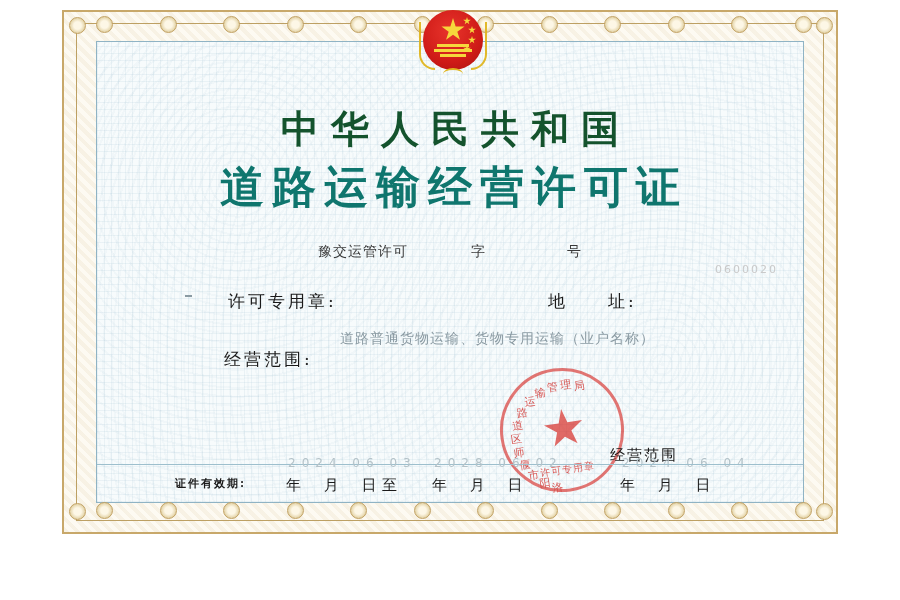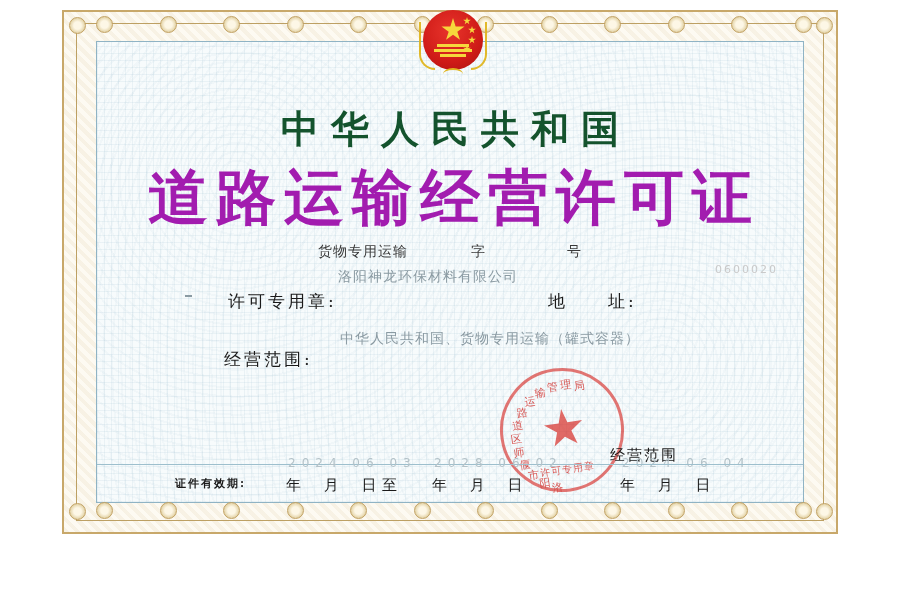--- a/index.html
+++ b/index.html
@@ -142,25 +142,25 @@
     font-weight: bold;
     letter-spacing: 12px;
     text-indent: 12px;
     color: #14532d;
     font-family: "DejaVu Serif", "Liberation Serif", serif;
   }
   .title2 {
     position: absolute;
     left: 0; right: 0; top: 158px;
     text-align: center;
-    font-size: 60px;
+    font-size: 44px;
     font-weight: bold;
     letter-spacing: 8px;
     text-indent: 8px;
-    color: #a21caf;
+    color: #0f766e;
     font-family: "DejaVu Serif", "Liberation Serif", serif;
   }
 
   
   .numline {
     position: absolute;
     left: 0; right: 0; top: 243px;
     text-align: center;
     font-size: 14px;
     color: #3a3a3a;
@@ -355,36 +355,35 @@
     <div class="bar3"></div>
     <div class="tassel"></div>
   </div>
 
   <div class="title1">中华人民共和国</div>
   <div class="title2">道路运输经营许可证</div>
 
   <div class="serial">0600020</div>
 
   <div class="numline">
-    <span>货物专用运输</span>
+    <span>豫交运管许可</span>
     <span class="gap2"></span>
     <span>字</span>
     <span class="gap"></span>
     <span>号</span>
   </div>
 
   <div class="sidetick"></div>
 
   <div class="label lbl-name">许可专用章:</div>
-  <div class="value val-name">洛阳神龙环保材料有限公司</div>
 
   <div class="label lbl-addr">地　　址:</div>
 
   <div class="label lbl-scope">经营范围:</div>
-  <div class="value val-scope">中华人民共和国、货物专用运输（罐式容器）</div>
+  <div class="value val-scope">道路普通货物运输、货物专用运输（业户名称）</div>
 
   <div class="chop">
     <div class="ring-text">
       <span style="transform: rotate(200deg) translate(0, -52px) rotate(-200deg);">洛</span>
       <span style="transform: rotate(215deg) translate(0, -52px) rotate(-215deg);">阳</span>
       <span style="transform: rotate(230deg) translate(0, -52px) rotate(-230deg);">市</span>
       <span style="transform: rotate(245deg) translate(0, -52px) rotate(-245deg);">偃</span>
       <span style="transform: rotate(260deg) translate(0, -52px) rotate(-260deg);">师</span>
       <span style="transform: rotate(275deg) translate(0, -52px) rotate(-275deg);">区</span>
       <span style="transform: rotate(290deg) translate(0, -52px) rotate(-290deg);">道</span>

